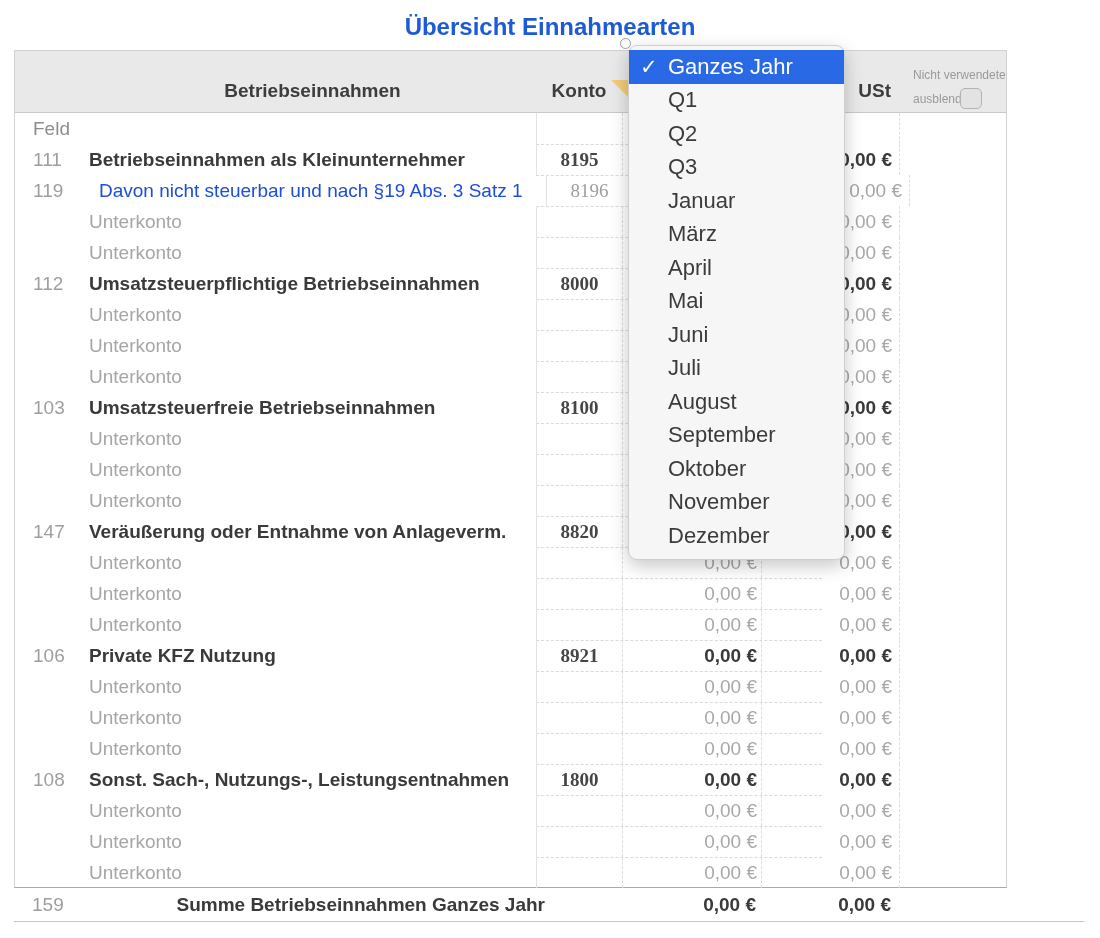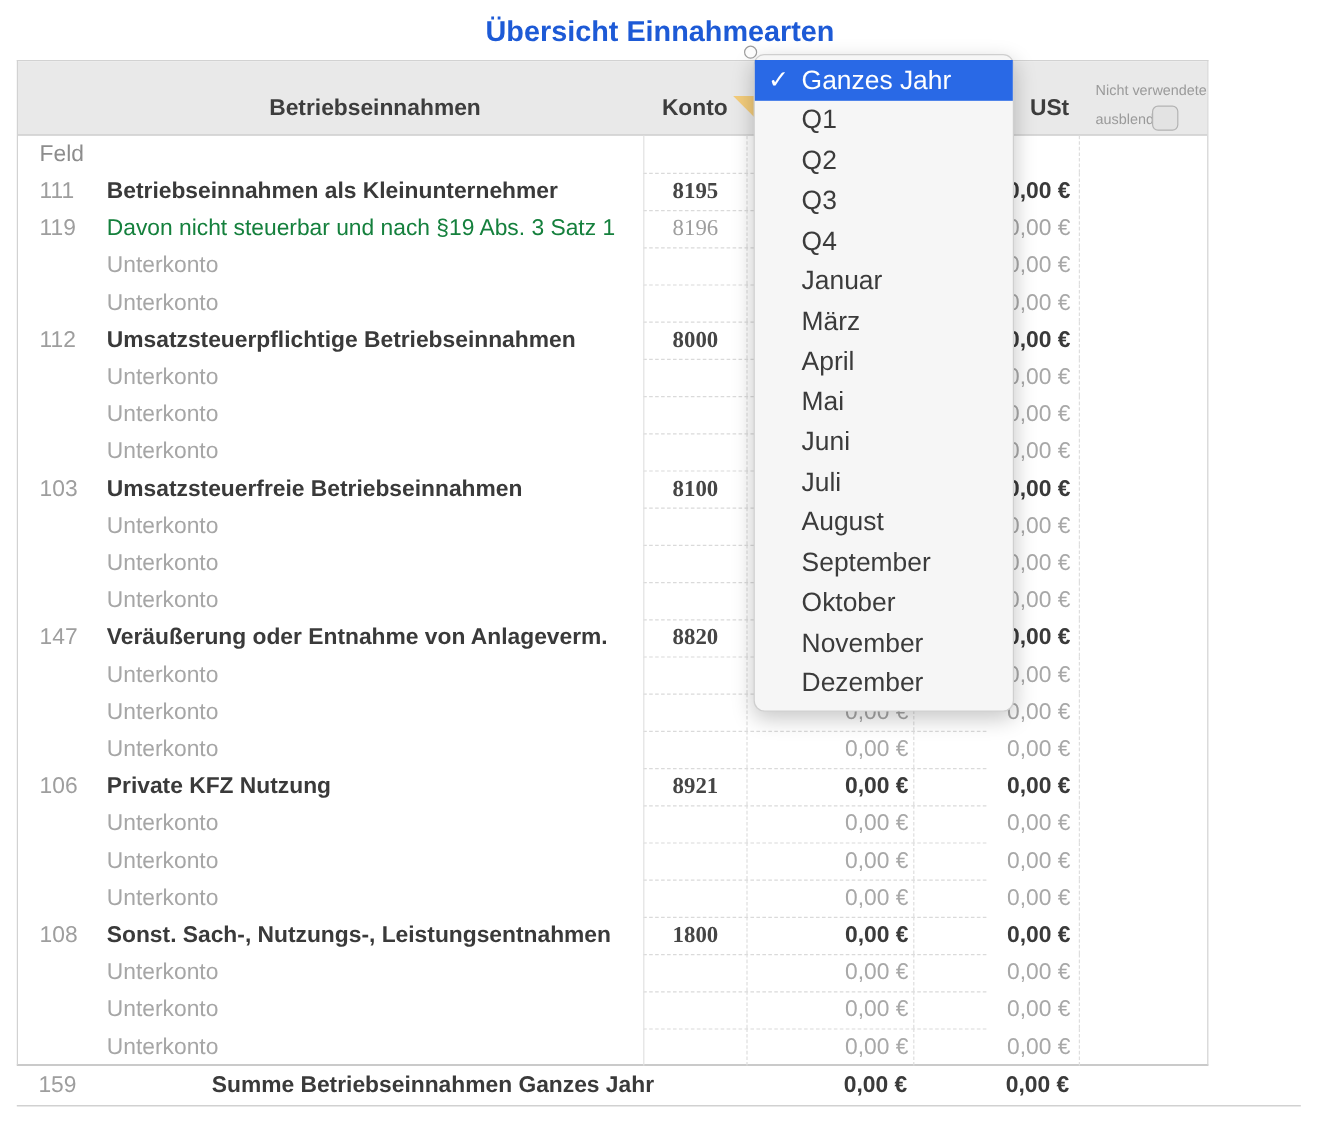--- a/index.html
+++ b/index.html
@@ -60,21 +60,21 @@
   .cf{width:74px;padding-left:18px;color:#9e9e9e;}
   .cl{width:447px;}
   .ck{width:86px;justify-content:center;border-left:1px solid #e2e2e2;font-family:Liberation Serif, serif;}
   .ca{width:139px;justify-content:flex-end;padding-right:4px;border-left:1px dashed #dedede;}
   .cu{width:138px;justify-content:flex-end;padding-right:7px;border-left:1px dashed #dedede;}
   .cr{flex:1;border-left:1px dashed #dedede;}
   .trow.feldlabel .cf{color:#8d8d8d;}
   .trow.main .cl{font-weight:700;color:#3a3a3a;}
   .trow.main .ck{font-weight:700;color:#454545;}
   .trow.main .ca,.trow.main .cu{font-weight:700;color:#3a3a3a;}
-  .trow.muted .cl{color:#15803d;}
+  .trow.muted .cl{color:#1d4ed8;margin-left:10px;}
   .trow.muted .ck{color:#9e9e9e;}
   .trow.muted .ca,.trow.muted .cu{color:#a5a5a5;}
   .trow.sub .cl{color:#a6a6a6;}
   .trow.sub .ca,.trow.sub .cu{color:#a8a8a8;}
   
   .sumrow{
     position:absolute;left:14px;top:888px;width:1070px;height:34px;
     display:flex;align-items:center;border-bottom:1px solid #c6c6c6;
     font-size:19px;box-sizing:border-box;
   }
@@ -372,24 +372,20 @@
   <div class="mi">
 
     <span class="mi-label">Q2</span>
   </div>
 
   <div class="mi">
 
     <span class="mi-label">Q3</span>
   </div>
 
-  <div class="mi">
-
-    <span class="mi-label">Q4</span>
-  </div>
 
   <div class="mi">
 
     <span class="mi-label">Januar</span>
   </div>
 
 
   <div class="mi">
 
     <span class="mi-label">März</span>

